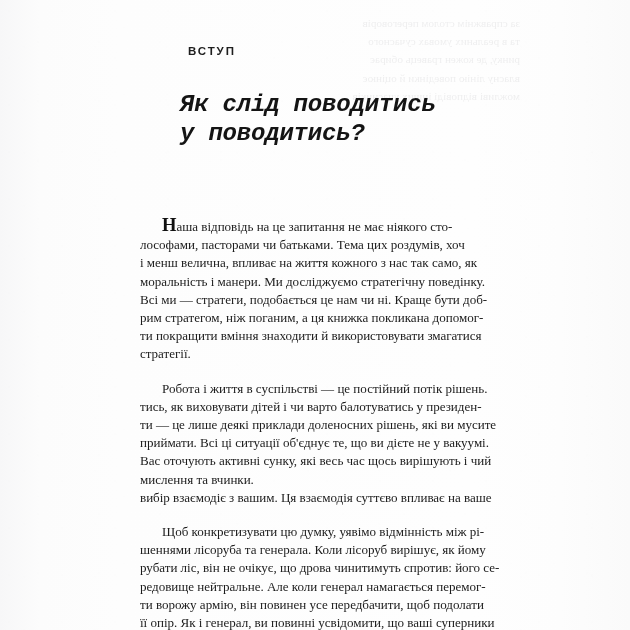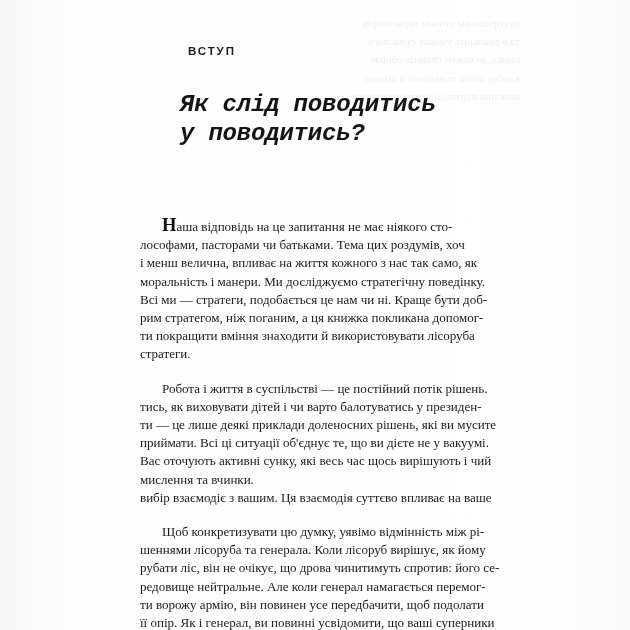--- a/index.html
+++ b/index.html
@@ -145,22 +145,22 @@
 
   <div id="body-column">
 
     <p class="para" style="margin-bottom:0;">
       <span class="ln just"><span><span class="indent"></span><span class="dropcap">Н</span><span>аша відповідь на це запитання не має ніякого сто-</span></span><span></span></span>
       <span class="ln">лософами, пасторами чи батьками. Тема цих роздумів, хоч</span>
       <span class="ln">і менш велична, впливає на життя кожного з нас так само, як</span>
       <span class="ln">моральність і манери. Ми досліджуємо стратегічну поведінку.</span>
       <span class="ln">Всі ми — стратеги, подобається це нам чи ні. Краще бути доб-</span>
       <span class="ln">рим стратегом, ніж поганим, а ця книжка покликана допомог-</span>
-      <span class="ln">ти покращити вміння знаходити й використовувати лісоруба</span>
-      <span class="ln">стратеги.</span>
+      <span class="ln">ти покращити вміння знаходити й використовувати змагатися</span>
+      <span class="ln">стратегії.</span>
     </p>
 
     <p class="para" style="margin-bottom:0;">
       <span class="ln"><span class="indent"></span><span>Робота і життя в суспільстві — це постійний потік рішень.</span></span>
       <span class="ln">тись, як виховувати дітей і чи варто балотуватись у президен-</span>
       <span class="ln">ти — це лише деякі приклади доленосних рішень, які ви мусите</span>
       <span class="ln">приймати. Всі ці ситуації об'єднує те, що ви дієте не у вакуумі.</span>
       <span class="ln">Вас оточують активні сунку, які весь час щось вирішують і чий</span>
       <span class="ln">мислення та вчинки.</span>
       <span class="ln">вибір взаємодіє з вашим. Ця взаємодія суттєво впливає на ваше</span>

